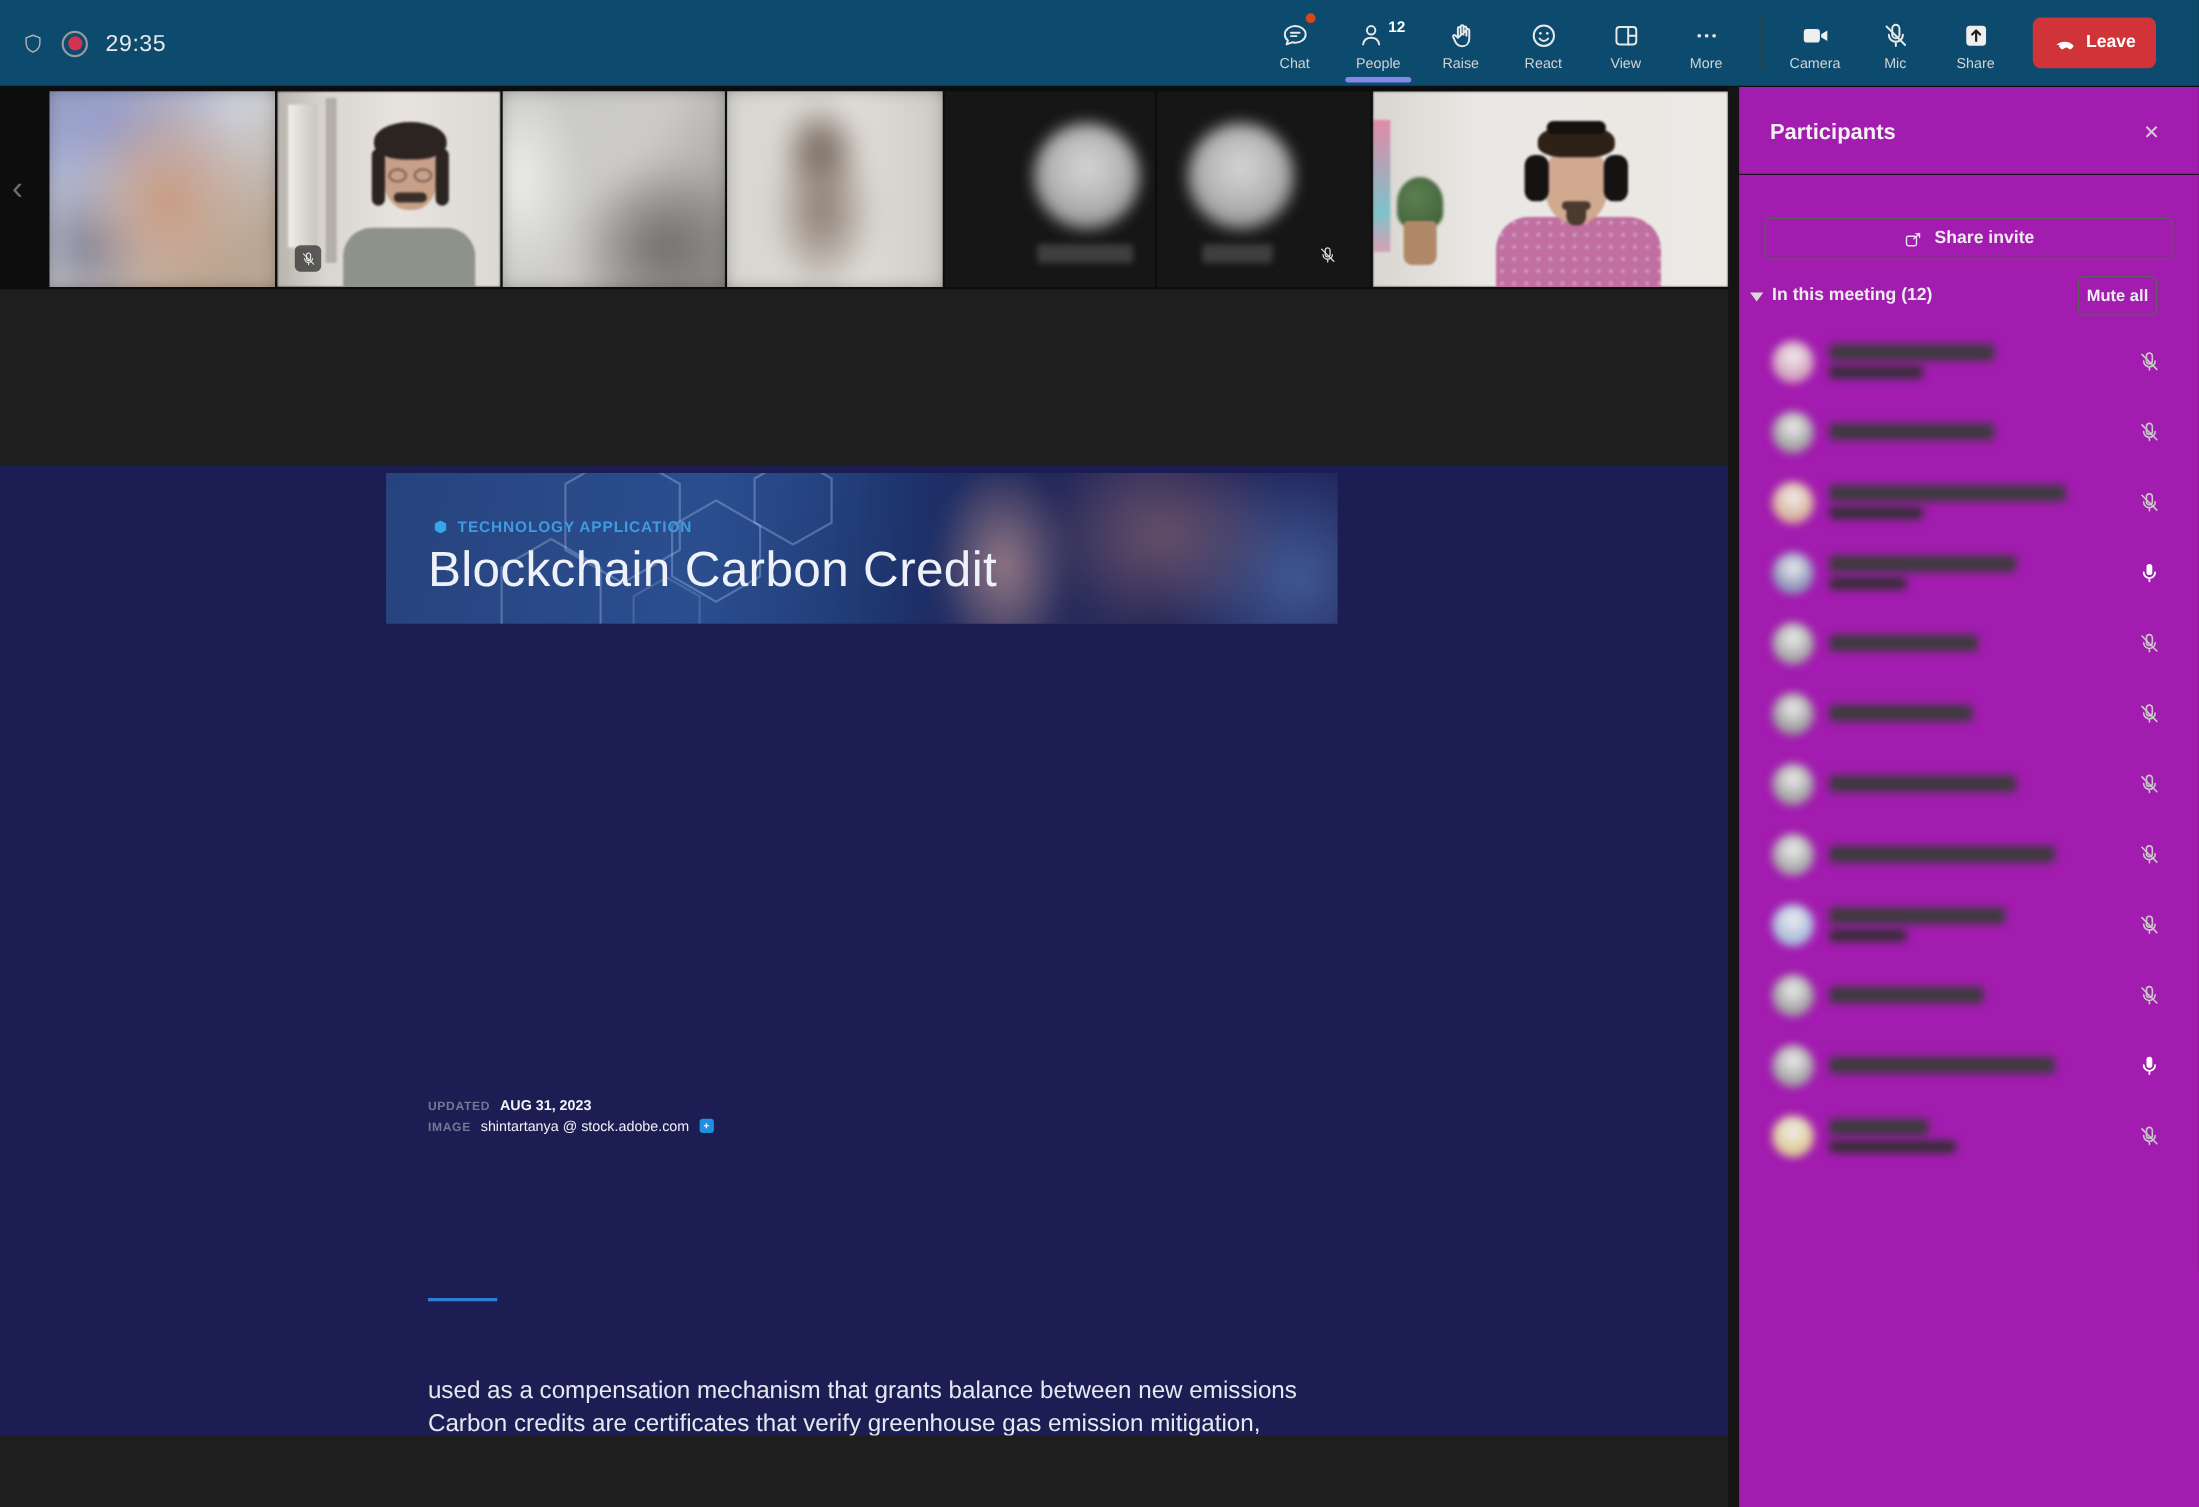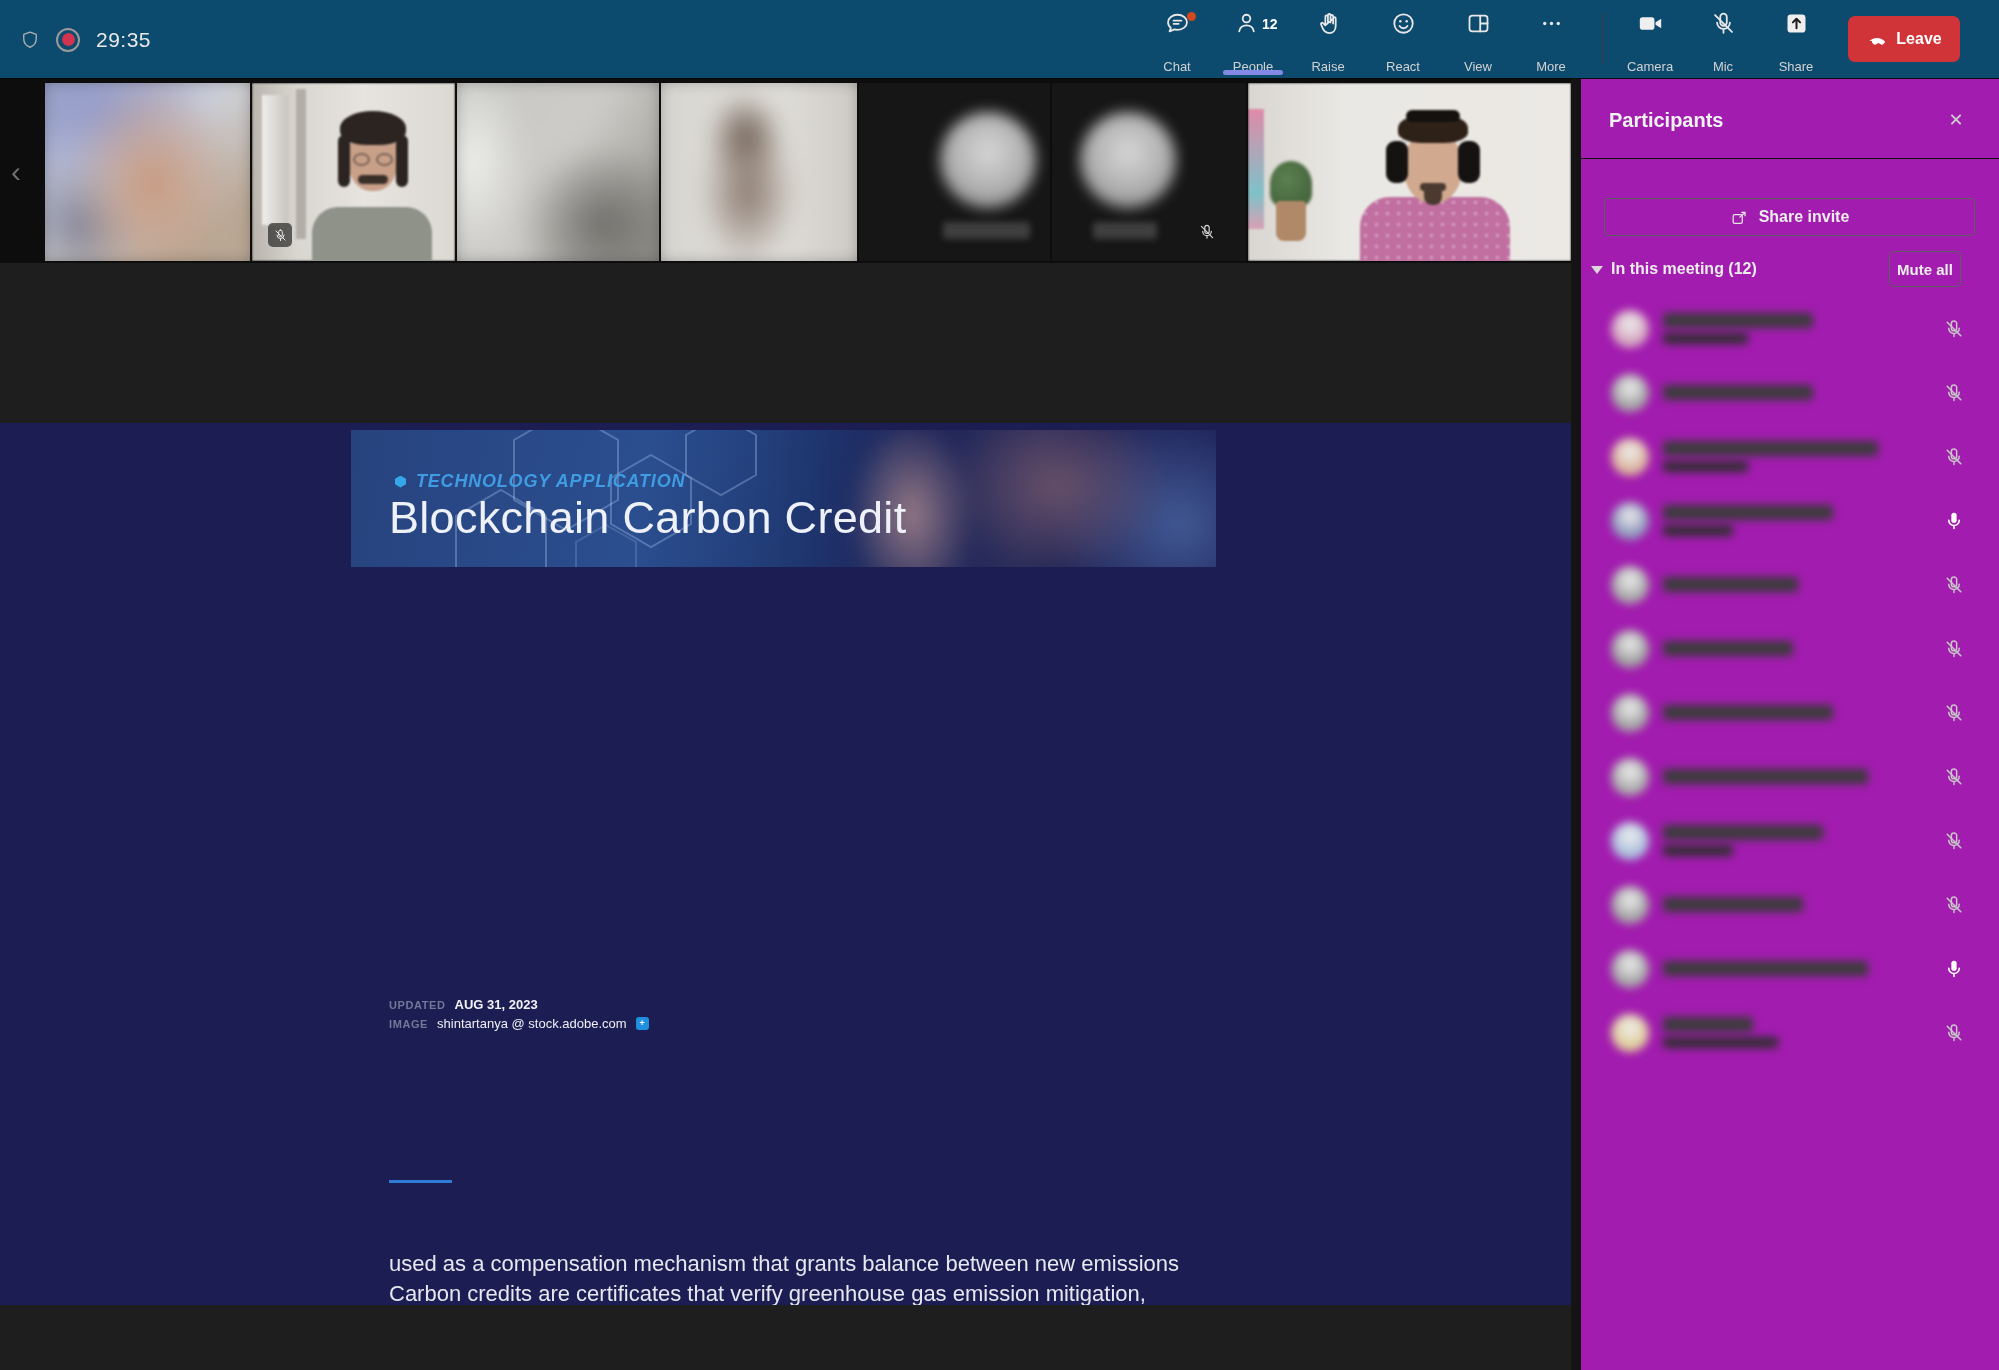--- a/index.html
+++ b/index.html
@@ -9,21 +9,21 @@
 
   
   .topbar { position:absolute; left:0; top:0; width:1999px; height:79px;
             background:#0c4a6e; border-bottom:1px solid #0a0a0a; z-index:30; }
   .timer-group { position:absolute; left:20px; top:0; height:79px; display:flex; align-items:center; gap:16px; }
   .timer { color:#e9e9e9; font-size:21px; letter-spacing:.5px; }
   .rec-badge { width:24px; height:24px; border:2px solid #9a9a9a; border-radius:50%;
                display:flex; align-items:center; justify-content:center; }
   .rec-dot { width:13px; height:13px; border-radius:50%; background:#d2334f; }
   .tb-item { position:absolute; top:8px; width:66px; height:66px; display:flex; flex-direction:column;
-             align-items:center; justify-content:space-between; gap:4px; cursor:pointer; }
+             align-items:center; justify-content:center; gap:4px; cursor:pointer; }
   .tb-item svg { width:27px; height:27px; margin-top:2px; }
   .tb-label { font-size:13px; color:#d2d2d2; }
   .tb-underline { position:absolute; left:3px; bottom:-1px; width:60px; height:5px;
                   background:#8489e6; border-radius:3px; }
   .chat-dot { position:absolute; top:4px; right:14px; width:9px; height:9px; border-radius:50%; background:#d2491f; }
   .people-count { position:absolute; top:8px; left:42px; color:#fff; font-size:14px; font-weight:600; }
   .tb-divider { position:absolute; left:1602px; top:14px; width:1px; height:50px; background:#3c3c3c; }
   .leave-btn { position:absolute; left:1848px; top:16px; width:112px; height:46px; background:#d13438;
                border-radius:7px; display:flex; align-items:center; justify-content:center; gap:8px;
                color:#fff; font-size:16px; font-weight:600; cursor:pointer; border:none; }
@@ -52,21 +52,21 @@
   .hero-photo { position:absolute; left:48%; top:-20px; width:56%; height:190px; filter:blur(9px);
           background:
             radial-gradient(90px 140px at 30% 55%, rgba(190,150,150,.75), rgba(190,150,150,0) 70%),
             radial-gradient(150px 120px at 60% 40%, rgba(120,90,110,.8), rgba(120,90,110,0) 75%),
             radial-gradient(160px 160px at 85% 60%, rgba(70,96,156,.9), rgba(70,96,156,0) 80%),
             linear-gradient(90deg, rgba(32,42,94,0), rgba(23,25,78,.9) 92%); }
   .hero-hex { position:absolute; left:0; top:0; }
   .eyebrow { position:absolute; left:44px; top:41px; display:flex; align-items:center; gap:10px; }
   .eyebrow-hex { width:11px; height:12px; background:#35a6e8;
                  clip-path:polygon(50% 0,100% 27%,100% 73%,50% 100%,0 73%,0 27%); }
-  .eyebrow-text { color:#3f9ce2; font-size:18px; font-weight:700; letter-spacing:.8px;font-style:italic; }
+  .eyebrow-text { color:#3f9ce2; font-size:14px; font-weight:700; letter-spacing:.8px; }
   .hero-title { position:absolute; left:38px; top:62px; color:#eef1f8; font-size:45px; font-weight:300;
                 letter-spacing:.3px; }
   .meta { position:absolute; left:389px; top:572px; line-height:19px; }
   .meta-row { display:flex; align-items:baseline; gap:9px; height:19px; }
   .meta-label { color:#737896; font-size:11px; font-weight:700; letter-spacing:.6px; }
   .meta-value { color:#f2f3f7; font-size:13px; font-weight:700; }
   .meta-credit { color:#eef0f5; font-size:13px; font-weight:400; }
   .meta-icon { width:13px; height:13px; background:#1f8fe0; border-radius:3px; align-self:center;
                display:flex; align-items:center; justify-content:center; color:#fff; font-size:9px; font-weight:700; }
   .lede { position:absolute; left:389px; top:644px; font-style:italic; font-weight:300;

